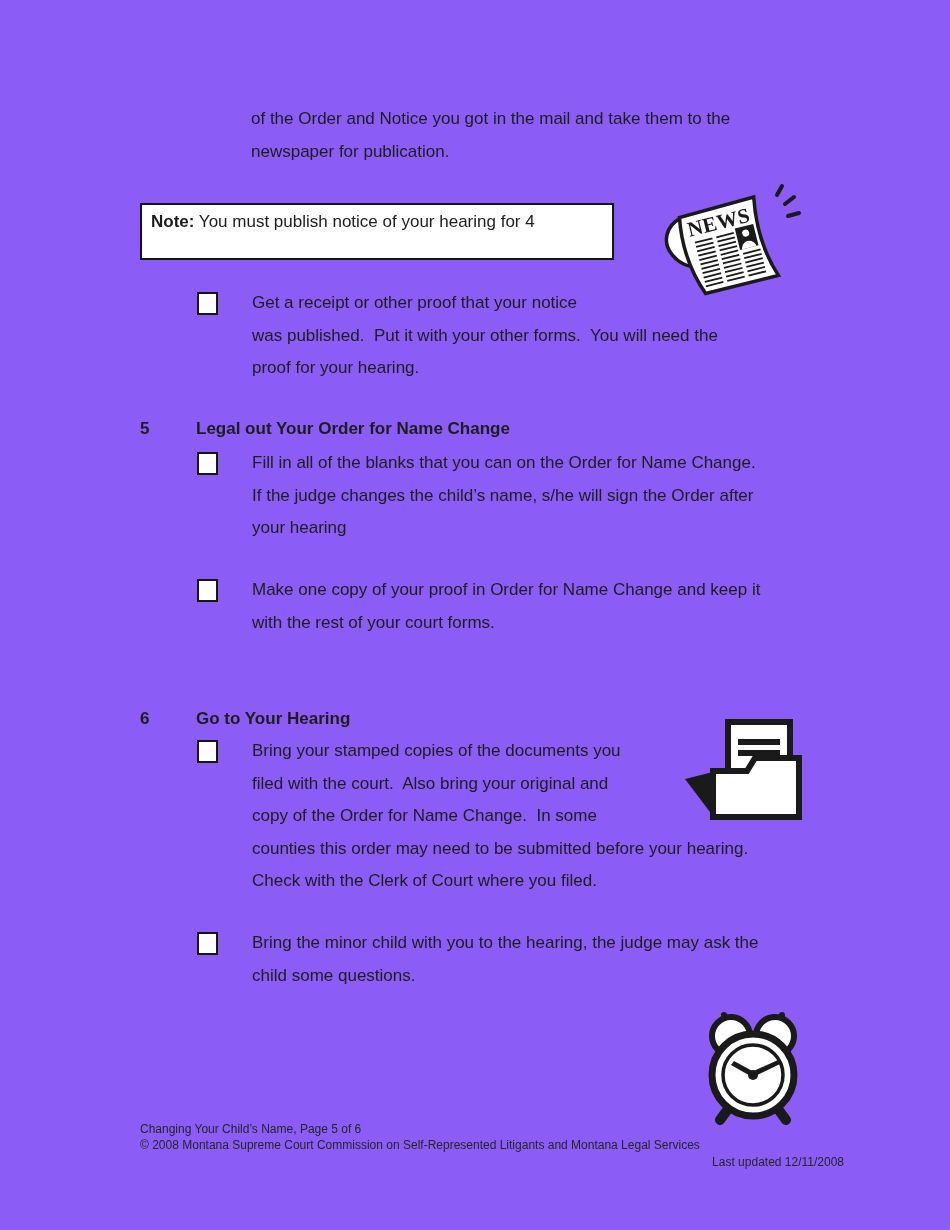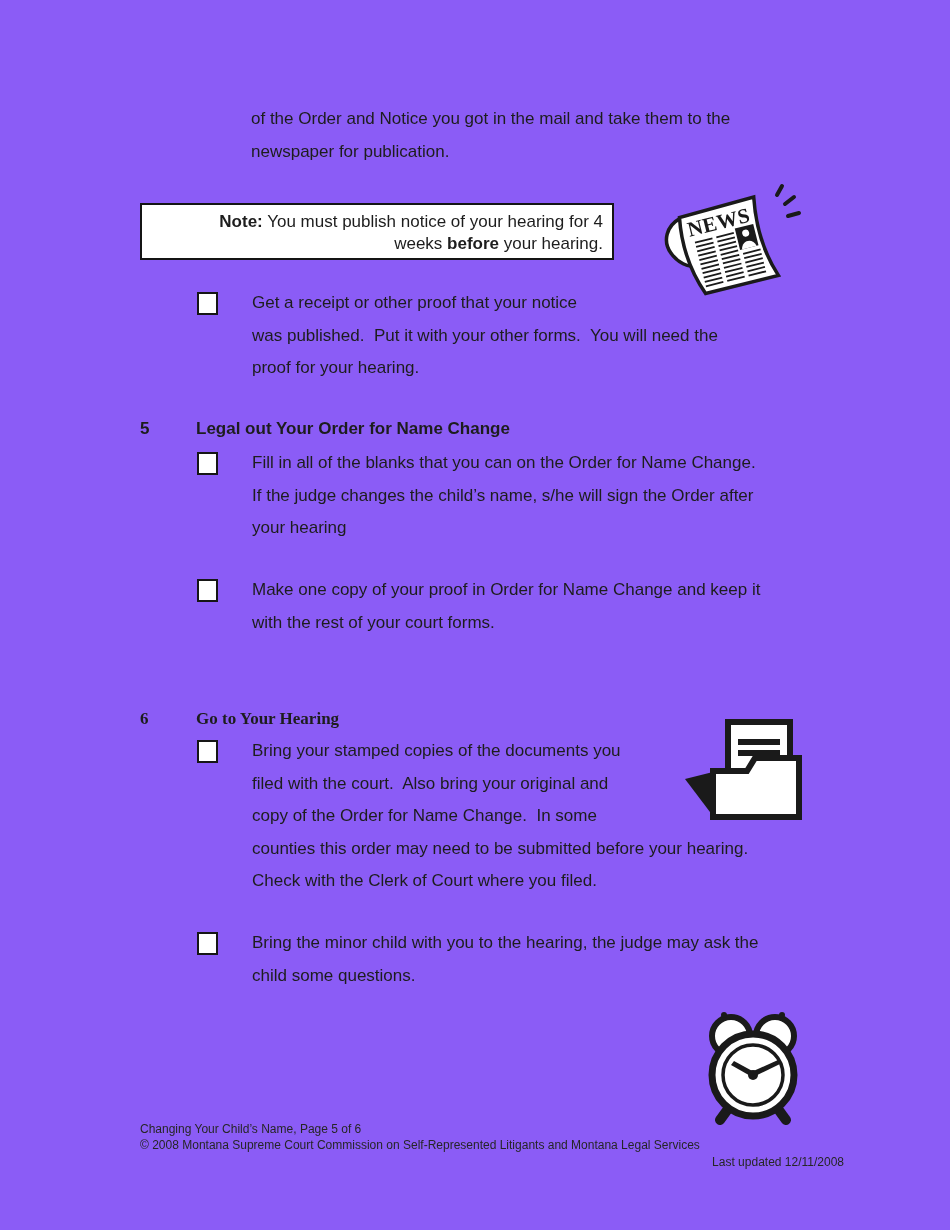--- a/index.html
+++ b/index.html
@@ -21,21 +21,20 @@
   .note-box{
     position:absolute;
     left:140px;top:203px;
     width:474px;height:57px;
     box-sizing:border-box;
     border:2px solid #141414;
     background:#ffffff;
     padding:6px 9px 0 9px;
     font-size:17px;
     line-height:21.5px;
-    text-align:right;
   }
   .heading{
     position:absolute;
     left:140px;
     font-size:17px;
     font-weight:bold;
     line-height:32.5px;
     white-space:nowrap;
   }
   .heading .num{display:inline-block;width:56px;}
@@ -71,21 +70,20 @@
 </head>
 <body>
 
 <div class="page">
 
   <div class="para" style="left:251px;top:103px;width:560px;">of the Order and Notice you got in the mail and take them to the
 newspaper for publication.</div>
 
   <div class="note-box">
     <div><b>Note:</b><span> You must publish notice of your hearing for 4</span></div>
-    <div><span>weeks </span><b>before</b><span> your hearing.</span></div>
   </div>
 
   <svg class="icon" style="left:655px;top:183px;" width="150" height="128" viewBox="0 0 150 128">
     <g transform="rotate(-14 72 64)">
       <path d="M33 25 C18 29 11 43 16 56 C20 67 30 75 37 75" fill="#ffffff" stroke="#1a1a1a" stroke-width="3.5"></path>
       <path d="M33 24 C28 52 31 80 40 104 L115 104 C106 78 105 50 110 22 Z" fill="#ffffff" stroke="#1a1a1a" stroke-width="3.5"></path>
       <text x="38" y="45" font-size="21" font-weight="bold" letter-spacing="0.5" font-family="Liberation Serif, serif" fill="#1a1a1a">NEWS</text>
       <rect x="84" y="48" width="19" height="22" fill="#1a1a1a"></rect>
       <circle cx="93.5" cy="55" r="3.5" fill="#ffffff"></circle>
       <path d="M86 70 C88 61 99 61 101 70 Z" fill="#ffffff"></path>
@@ -117,21 +115,21 @@
 If the judge changes the child’s name, s/he will sign the Order after
 your hearing</div>
   </div>
 
   <div class="check-item" style="top:574px;">
     <span class="checkbox"></span>
     <div class="check-text">Make one copy of your proof in Order for Name Change and keep it
 with the rest of your court forms.</div>
   </div>
 
-  <div class="heading" style="top:703px;font-family:Liberation Serif, serif;">
+  <div class="heading" style="top:703px;">
     <span class="num">6</span><span>Go to Your Hearing</span>
   </div>
 
   <svg class="icon" style="left:683px;top:716px;" width="125" height="108" viewBox="0 0 125 108">
     <rect x="45" y="6" width="62" height="68" fill="#ffffff" stroke="#1a1a1a" stroke-width="6"></rect>
     <path d="M55 26 H97 M55 37 H97" stroke="#1a1a1a" stroke-width="6" fill="none"></path>
     <polygon points="30,56 2,63 30,100" fill="#1a1a1a"></polygon>
     <path d="M30 55 H64 L72 42 H116 V101 H30 Z" fill="#ffffff" stroke="#1a1a1a" stroke-width="6"></path>
   </svg>
 

